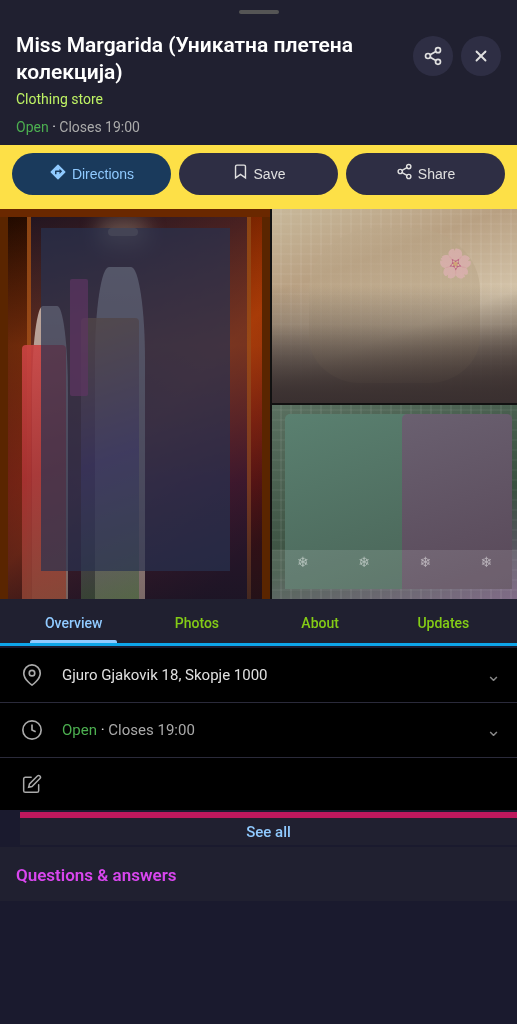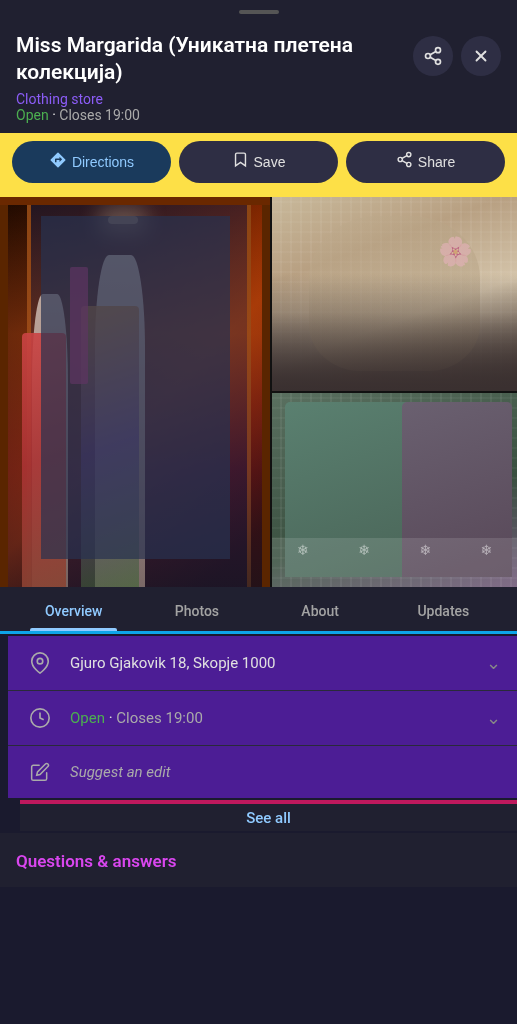--- a/index.html
+++ b/index.html
@@ -39,22 +39,22 @@
     .header-text { flex: 1; padding-right: 10px; }
     .header-title {
       font-size: 21px;
       font-weight: 600;
       color: #ffffff;
       line-height: 1.3;
       margin-bottom: 4px;
     }
     .header-subtitle {
       font-size: 14px;
-      color: #8b5cf6;
-      margin-bottom: 0;
+      color: #bef264;
+      margin-bottom: 12px;
     }
     .header-status {
       font-size: 14px;
     }
     .status-open { color: #4caf50; }
     .status-time { color: #aaaaaa; }
     .header-icons {
       display: flex;
       gap: 8px;
       margin-top: 4px;
@@ -195,43 +195,42 @@
       display: flex;
       border-bottom: 3px solid #0ea5e9;
       padding: 0 12px;
     }
     .tab {
       flex: 1;
       padding: 16px 4px 12px;
       text-align: center;
       font-size: 14px;
       font-weight: 500;
-      color: #a3a3a3;
+      color: #84cc16;
       cursor: pointer;
       position: relative;
     }
     .tab.active {
       color: #90caff;
     }
     .tab.active::after {
       content: '';
       position: absolute;
       bottom: 0;
       left: 15%;
       width: 70%;
       height: 3px;
       background: #90caff;
       border-radius: 2px 2px 0 0;
     }
 
     
     .info-section {
-      background: #4c1d95;
+      background: #000000;
       margin-top: 2px;
-      margin-left: 8px;
     }
     .info-row {
       display: flex;
       align-items: center;
       padding: 16px 16px;
       border-bottom: 1px solid #2a2a3a;
       cursor: pointer;
     }
     .info-row:last-child { border-bottom: none; }
     .info-icon {
@@ -262,21 +261,21 @@
       font-style: italic;
     }
 
     
     .see-all-row {
       background: #202030;
       padding: 4px;
       text-align: center;
       margin-top: 2px;
       cursor: pointer;
-      border-top: 4px solid #be185d;
+      border-top: 6px solid #be185d;
       margin-left: 20px;
     }
     .see-all-text {
       color: #90caff;
       font-size: 15px;
       font-weight: 500;
     }
 
     
     .qa-section {
@@ -486,23 +485,20 @@
     </div>
     <div class="info-chevron">⌄</div>
   </div>
   <div class="info-row">
     <div class="info-icon">
       <svg width="20" height="20" viewBox="0 0 24 24" fill="none" stroke="#aaa" stroke-width="1.8" stroke-linecap="round">
         <path d="M11 4H4a2 2 0 00-2 2v14a2 2 0 002 2h14a2 2 0 002-2v-7"></path>
         <path d="M18.5 2.5a2.121 2.121 0 013 3L12 15l-4 1 1-4 9.5-9.5z"></path>
       </svg>
     </div>
-    <div class="info-text">
-      <span class="info-suggest">Suggest an edit</span>
-    </div>
   </div>
 </div>
 
 <div class="see-all-row">
   <span class="see-all-text">See all</span>
 </div>
 
 <div class="qa-section">
   <div class="qa-title">Questions &amp; answers</div>
 </div>

